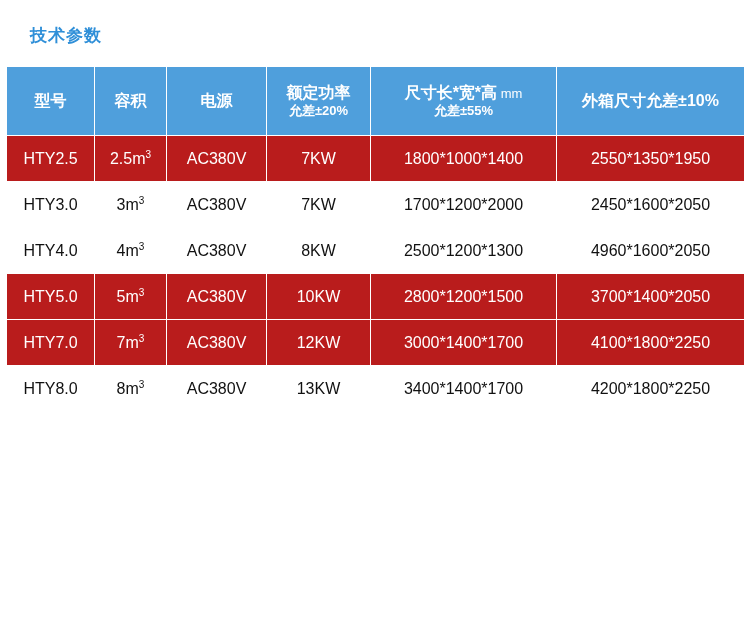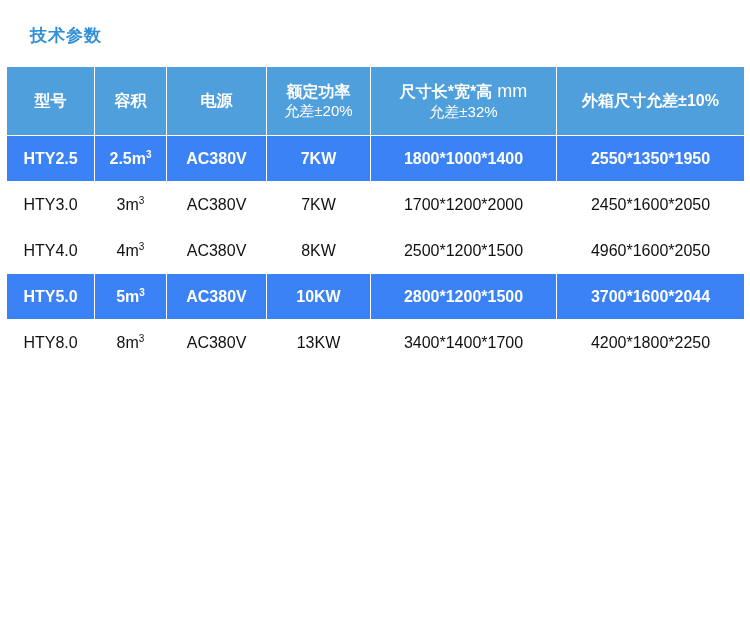--- a/index.html
+++ b/index.html
@@ -57,39 +57,39 @@
   thead th {
     background: #4f9fdc;
     color: #ffffff;
     font-size: 16px;
     font-weight: bold;
     height: 68px;
     line-height: 1.25;
     padding: 4px 3px;
   }
   thead th .sub {
-    font-weight: normal;
-    font-size: 15px;
+    font-weight: bold;
+    font-size: 13px;
     display: block;
   }
   thead th .unit {
     font-weight: normal;
-    font-size: 18px;
+    font-size: 13px;
   }
   tbody td {
     font-size: 16px;
     height: 45px;
     background: #ffffff;
     color: #111111;
     white-space: nowrap;
   }
   tbody tr.alt td {
-    background: #3b82f6;
+    background: #b91c1c;
     color: #ffffff;
-    font-weight: bold;
+    font-weight: normal;
     margin-top: 22px;
   }
   tbody td sup {
     font-size: 10px;
     vertical-align: super;
     line-height: 0;
   }
 </style>
 </head>
 <body>
@@ -118,21 +118,21 @@
           </th>
           <th>
             <span>电源</span>
           </th>
           <th>
             <span>额定功率</span>
             <span class="sub">允差±20%</span>
           </th>
           <th>
             <span>尺寸长*宽*高</span><span class="unit"> mm</span>
-            <span class="sub">允差±32%</span>
+            <span class="sub">允差±55%</span>
           </th>
           <th>
             <span>外箱尺寸允差±10%</span>
           </th>
         </tr>
       </thead>
       <tbody id="tbody">
           <tr class="alt">
             <td>HTY2.5</td>
             <td>2.5m<sup>3</sup></td>
@@ -147,30 +147,38 @@
             <td>AC380V</td>
             <td>7KW</td>
             <td>1700*1200*2000</td>
             <td>2450*1600*2050</td>
           </tr>
           <tr>
             <td>HTY4.0</td>
             <td>4m<sup>3</sup></td>
             <td>AC380V</td>
             <td>8KW</td>
-            <td>2500*1200*1500</td>
+            <td>2500*1200*1300</td>
             <td>4960*1600*2050</td>
           </tr>
           <tr class="alt">
             <td>HTY5.0</td>
             <td>5m<sup>3</sup></td>
             <td>AC380V</td>
             <td>10KW</td>
             <td>2800*1200*1500</td>
-            <td>3700*1600*2044</td>
+            <td>3700*1400*2050</td>
+          </tr>
+          <tr class="alt">
+            <td>HTY7.0</td>
+            <td>7m<sup>3</sup></td>
+            <td>AC380V</td>
+            <td>12KW</td>
+            <td>3000*1400*1700</td>
+            <td>4100*1800*2250</td>
           </tr>
           <tr>
             <td>HTY8.0</td>
             <td>8m<sup>3</sup></td>
             <td>AC380V</td>
             <td>13KW</td>
             <td>3400*1400*1700</td>
             <td>4200*1800*2250</td>
           </tr>
         </tbody>

